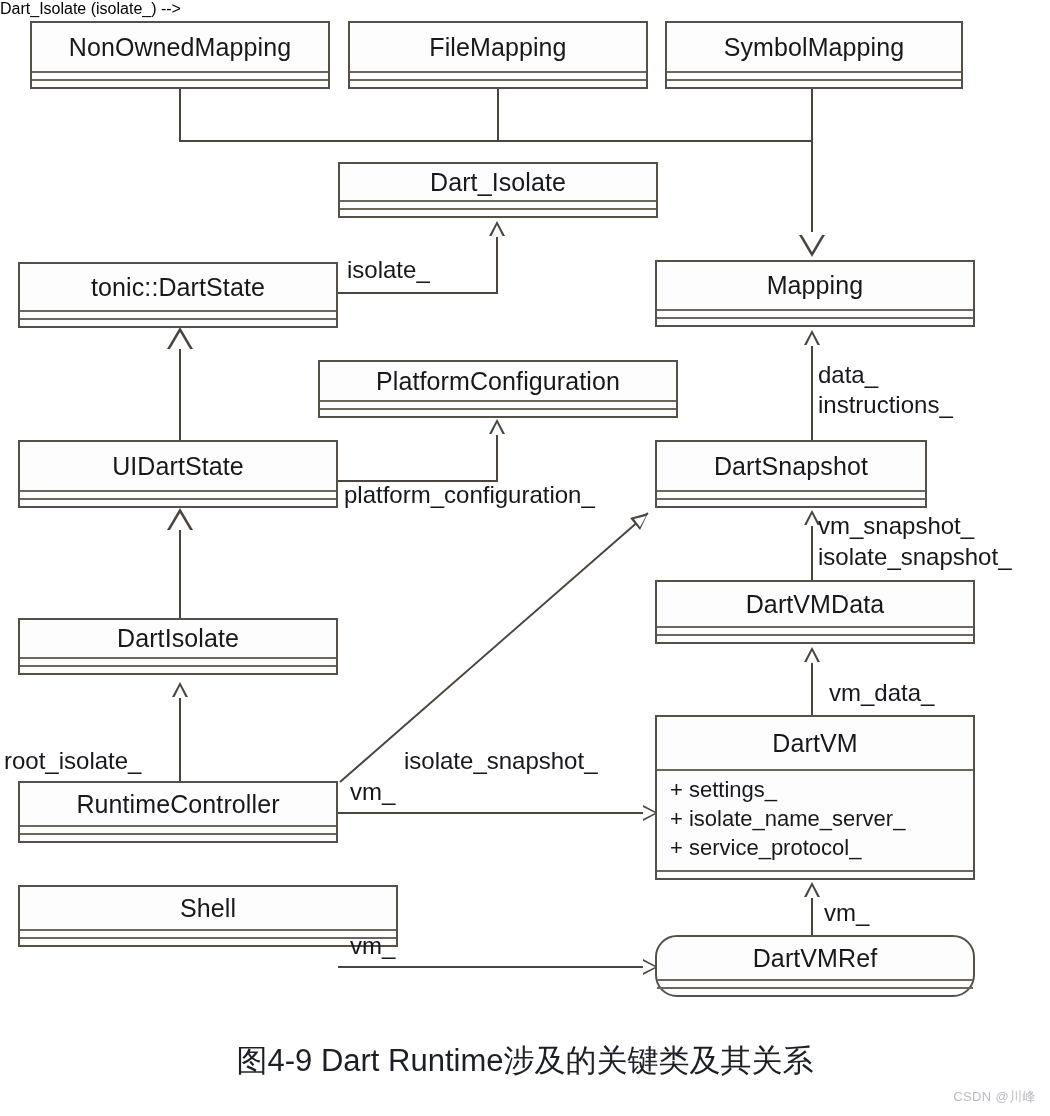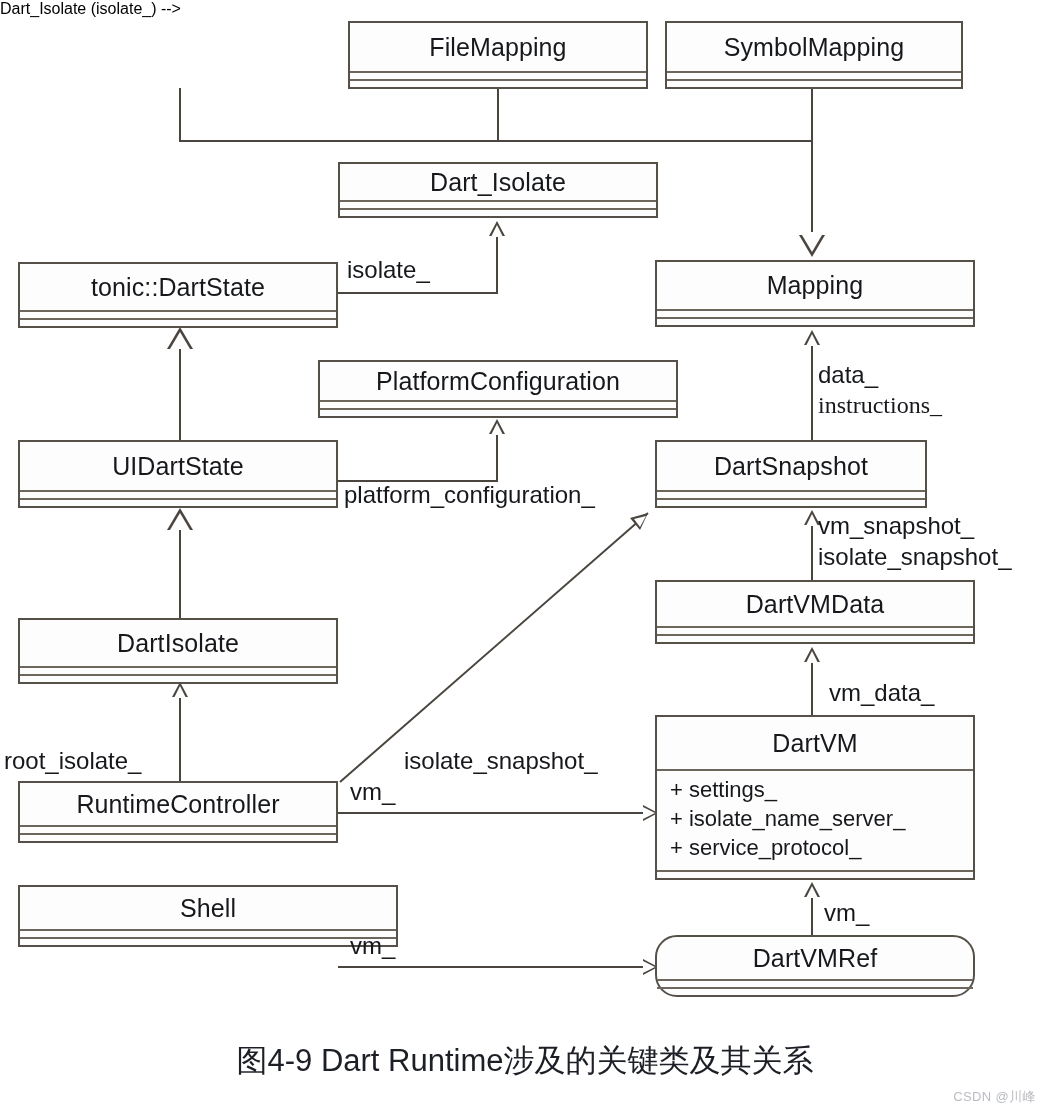--- a/index.html
+++ b/index.html
@@ -236,20 +236,25 @@
   
   <svg id="diag-layer" viewBox="0 0 1050 1116">
     <line x1="340" y1="782" x2="648" y2="513" stroke="#4a453e" stroke-width="2"></line>
     <path d="M648,513 L630,518 L640,530 Z" fill="#4a453e"></path>
     <path d="M646,516 L634,519 L640,527 Z" fill="#fdfdfd"></path>
   </svg>
 
   
 
   
+  <div class="uml-box" style="left:30px; top:21px; width:300px; height:68px;">
+    <div class="uml-title">NonOwnedMapping</div>
+    <div class="uml-strip"></div>
+    <div class="uml-strip second"></div>
+  </div>
 
   <div class="uml-box" style="left:348px; top:21px; width:300px; height:68px;">
     <div class="uml-title">FileMapping</div>
     <div class="uml-strip"></div>
     <div class="uml-strip second"></div>
   </div>
 
   <div class="uml-box" style="left:665px; top:21px; width:298px; height:68px;">
     <div class="uml-title">SymbolMapping</div>
     <div class="uml-strip"></div>
@@ -296,21 +301,21 @@
     <div class="uml-strip second"></div>
   </div>
 
   
   <div class="uml-box" style="left:655px; top:580px; width:320px; height:64px;">
     <div class="uml-title">DartVMData</div>
     <div class="uml-strip"></div>
     <div class="uml-strip second"></div>
   </div>
 
-  <div class="uml-box" style="left:18px; top:618px; width:320px; height:66px;justify-content:space-between;">
+  <div class="uml-box" style="left:18px; top:618px; width:320px; height:57px;justify-content:space-between;">
     <div class="uml-title">DartIsolate</div>
     <div class="uml-strip"></div>
     <div class="uml-strip second"></div>
   </div>
 
   
   <div class="uml-box" style="left:655px; top:715px; width:320px; height:165px;">
     <div class="uml-title" style="flex:0 0 52px;">DartVM</div>
     <div class="uml-attrs" style="flex:1 1 auto;">
       <div class="uml-attr">+ settings_</div>
@@ -336,21 +341,21 @@
   <div class="uml-box" style="left:655px; top:935px; width:320px; height:62px;border-radius:22px;">
     <div class="uml-title">DartVMRef</div>
     <div class="uml-strip"></div>
     <div class="uml-strip second"></div>
   </div>
 
   
   <div class="edge-label" style="left:347px; top:257px;">isolate_</div>
   <div class="edge-label" style="left:344px; top:482px;">platform_configuration_</div>
   <div class="edge-label" style="left:818px; top:362px;">data_</div>
-  <div class="edge-label" style="left:818px; top:392px;font-family:Liberation Serif, serif;">instructions_</div>
+  <div class="edge-label" style="left:818px; top:392px;">instructions_</div>
   <div class="edge-label" style="left:818px; top:513px;">vm_snapshot_</div>
   <div class="edge-label" style="left:818px; top:544px;">isolate_snapshot_</div>
   <div class="edge-label" style="left:829px; top:680px;">vm_data_</div>
   <div class="edge-label" style="left:4px; top:748px;">root_isolate_</div>
   <div class="edge-label" style="left:404px; top:748px;">isolate_snapshot_</div>
   <div class="edge-label" style="left:350px; top:779px;">vm_</div>
   <div class="edge-label" style="left:824px; top:900px;">vm_</div>
   <div class="edge-label" style="left:350px; top:933px;">vm_</div>
 
   

